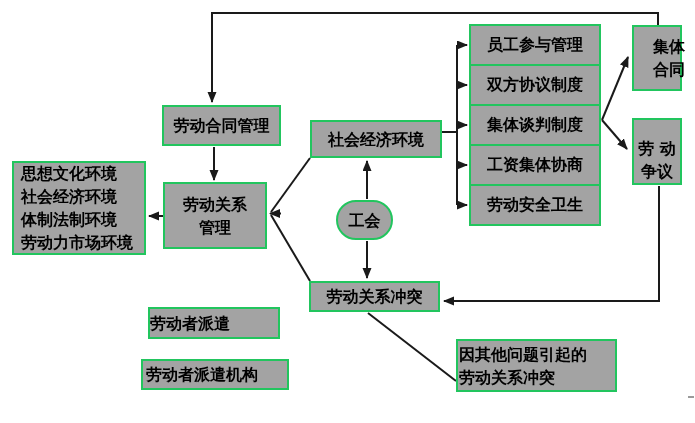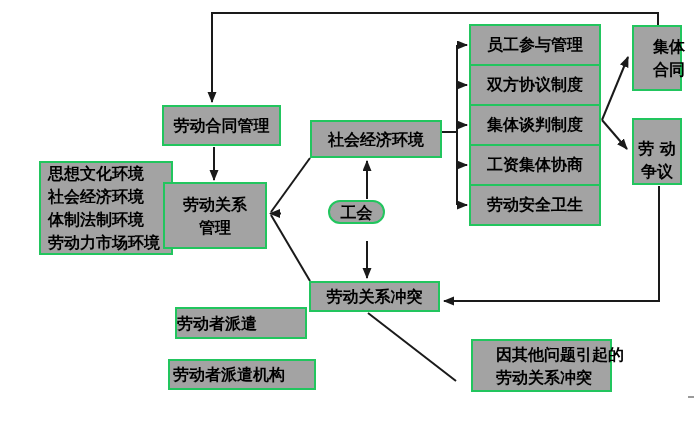--- a/index.html
+++ b/index.html
@@ -7,21 +7,21 @@
     position:relative;width:695px;height:423px;background:#ffffff;
     font-family:"DejaVu Sans","Liberation Sans",sans-serif;color:#000;overflow:hidden;
   }
   .wires{position:absolute;left:0;top:0;z-index:1;}
   .box{
     position:absolute;box-sizing:border-box;background:#a3a3a3;
     border:2px solid #22c55e;display:flex;flex-direction:column;
     align-items:center;justify-content:center;text-align:center;
     font-size:16px;font-weight:bold;line-height:21px;white-space:nowrap;z-index:2;
   }
-  .box.left{align-items:flex-start;text-align:left;margin-left:27px;}
+  .box.left{align-items:flex-start;text-align:left;}
   .cell{line-height:20px;}
   .tall{line-height:23px;}
 </style>
 </head>
 <body>
 
 <div class="canvas">
 
   <svg class="wires" width="695" height="423" viewBox="0 0 695 423">
     <defs>
@@ -76,21 +76,21 @@
 
   <div class="box tall" style="left:163px;top:182px;width:104px;height:67px;">
     <span>劳动关系</span>
     <span>管理</span>
   </div>
 
   <div class="box" style="left:310px;top:120px;width:132px;height:38px;">
     <span>社会经济环境</span>
   </div>
 
-  <div class="box" style="left:328px;top:200px;width:57px;height:24px;border-radius:20px;">
+  <div class="box" style="left:336px;top:200px;width:57px;height:40px;border-radius:20px;">
     <span>工会</span>
   </div>
 
   <div class="box" style="left:309px;top:281px;width:131px;height:31px;">
     <span>劳动关系冲突</span>
   </div>
 
   <div class="box cell" style="left:469px;top:24px;width:132px;height:42px;">
     <span>员工参与管理</span>
   </div>
@@ -118,18 +118,18 @@
   </div>
 
   <div class="box left" style="left:148px;top:307px;width:132px;height:32px;">
     <span>劳动者派遣</span>
   </div>
 
   <div class="box left" style="left:141px;top:359px;width:148px;height:31px;padding-left:3px;">
     <span>劳动者派遣机构</span>
   </div>
 
-  <div class="box left tall" style="left:444px;top:339px;width:141px;height:53px;padding-left:23px;">
+  <div class="box left tall" style="left:456px;top:339px;width:161px;height:53px;padding-left:1px;">
     <span>因其他问题引起的</span>
     <span>劳动关系冲突</span>
   </div>
 
 </div>
 
 </body></html>

